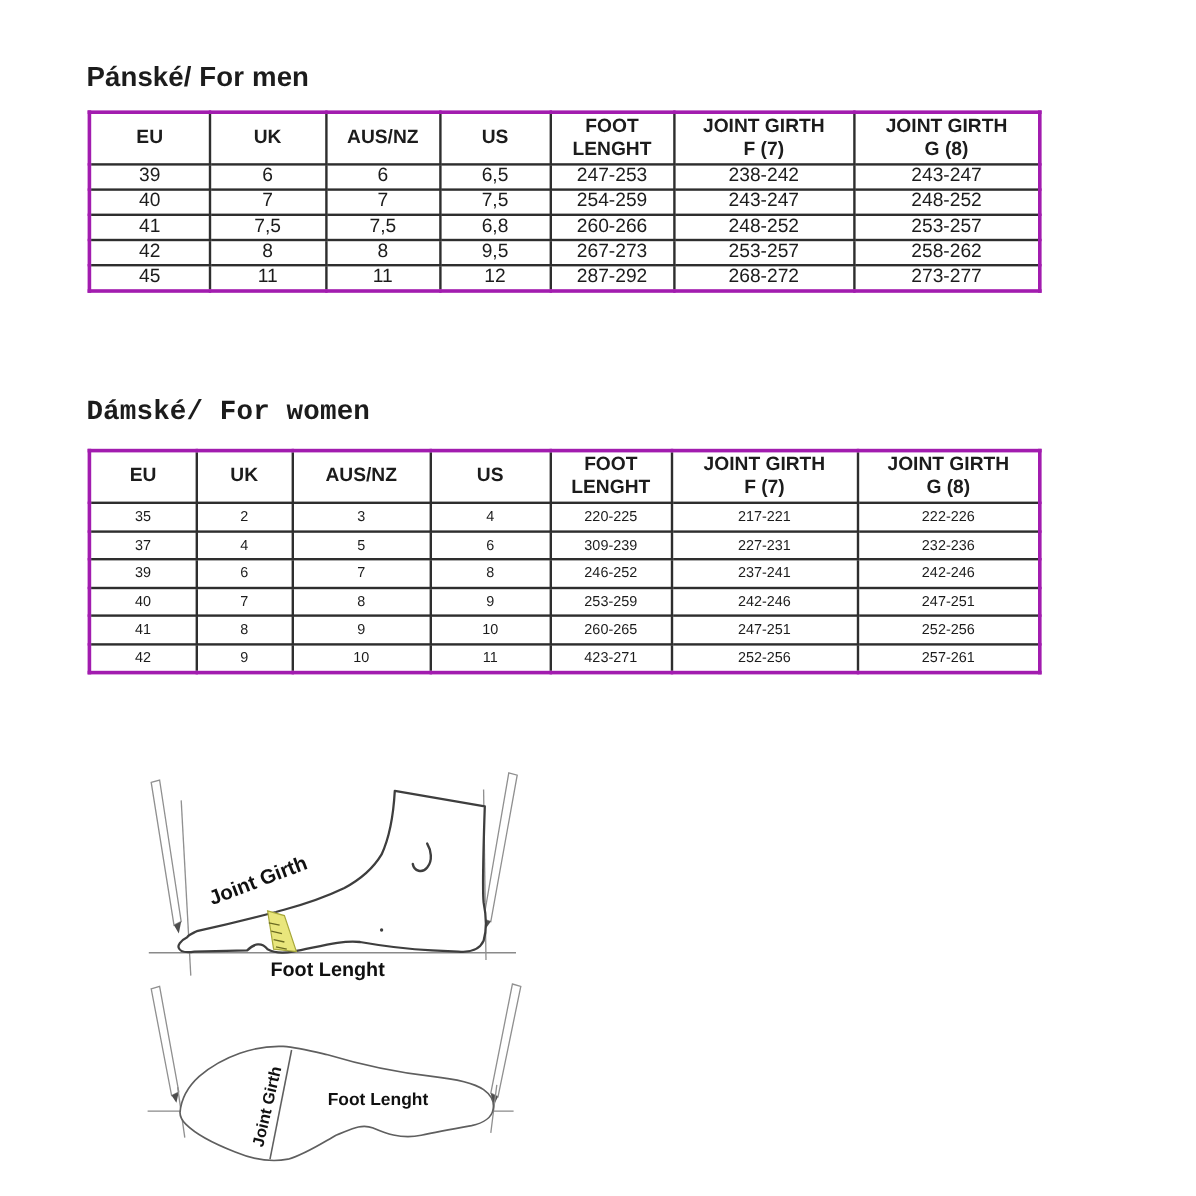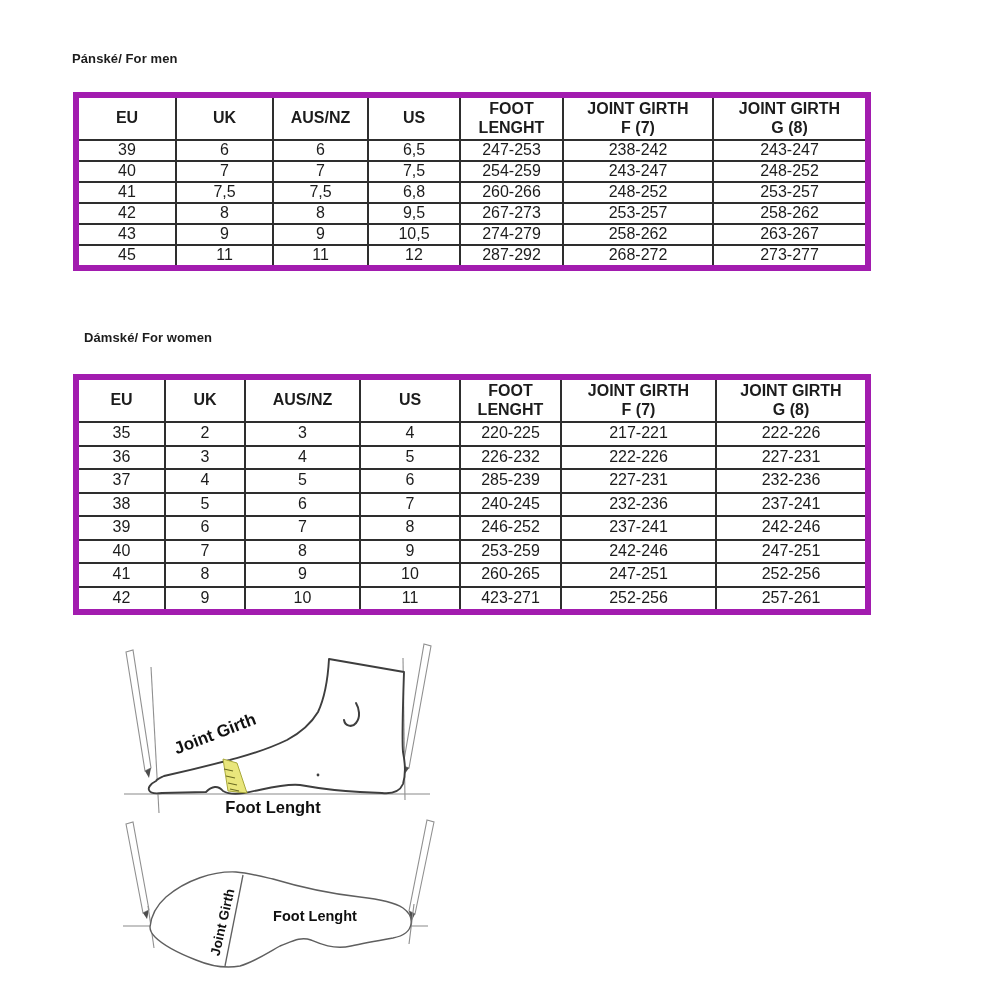--- a/index.html
+++ b/index.html
@@ -1,36 +1,36 @@
 <!DOCTYPE html>
 <html><head>
 <meta charset="utf-8">
 <style>
   html,body { margin:0; padding:0; }
   body {
     width:997px; height:997px; background:#ffffff; position:relative;
     font-family:"Liberation Sans", sans-serif; color:#1c1c1c; overflow:hidden;
   }
-  .heading { position:absolute; font-weight:bold; font-size:13px; letter-spacing:0.1px; }
+  .heading { position:absolute; font-weight:bold; font-size:23px; letter-spacing:0.1px; }
   #men-heading   { left:72px; top:51px;  }
-  #women-heading { left:84px; top:330px; }
+  #women-heading { left:72px; top:330px;font-family:Liberation Mono, monospace; }
 
   table.size-table {
     position:absolute; width:792px; border-collapse:collapse; table-layout:fixed;
-    border:6px solid #a21caf;
+    border:3px solid #a21caf;
   }
   #men-table   { left:73px; top:92px; }
   #women-table { left:73px; top:374px; }
   .size-table th, .size-table td {
     border:2px solid #2e2e2e; text-align:center; vertical-align:middle; padding:0;
     overflow:hidden;
   }
   .size-table th { font-size:16px; font-weight:bold; white-space:pre-line; line-height:1.18; height:41px; }
   #men-table   td { font-size:16px; height:19px;   line-height:1.05; }
-  #women-table td { font-size:16px; height:21.5px; line-height:1.05; }
+  #women-table td { font-size:12px; height:21.5px; line-height:1.05; }
 
   .diagram { position:absolute; }
   #side-view-svg { left:112px; top:642px; }
   #sole-view-svg { left:108px; top:818px; }
   svg text { font-family:"Liberation Sans", sans-serif; font-weight:bold; fill:#101010; }
 </style>
 </head>
 <body>
 
 <div class="heading" id="men-heading">Pánské/ For men</div>
@@ -90,29 +90,20 @@
       <tr>
         <td>42</td>
         <td>8</td>
         <td>8</td>
         <td>9,5</td>
         <td>267-273</td>
         <td>253-257</td>
         <td>258-262</td>
       </tr>
       <tr>
-        <td>43</td>
-        <td>9</td>
-        <td>9</td>
-        <td>10,5</td>
-        <td>274-279</td>
-        <td>258-262</td>
-        <td>263-267</td>
-      </tr>
-      <tr>
         <td>45</td>
         <td>11</td>
         <td>11</td>
         <td>12</td>
         <td>287-292</td>
         <td>268-272</td>
         <td>273-277</td>
       </tr>
     </tbody>
 </table>
@@ -147,45 +138,27 @@
       <tr>
         <td>35</td>
         <td>2</td>
         <td>3</td>
         <td>4</td>
         <td>220-225</td>
         <td>217-221</td>
         <td>222-226</td>
       </tr>
       <tr>
-        <td>36</td>
-        <td>3</td>
-        <td>4</td>
-        <td>5</td>
-        <td>226-232</td>
-        <td>222-226</td>
-        <td>227-231</td>
-      </tr>
-      <tr>
         <td>37</td>
         <td>4</td>
         <td>5</td>
         <td>6</td>
-        <td>285-239</td>
+        <td>309-239</td>
         <td>227-231</td>
         <td>232-236</td>
-      </tr>
-      <tr>
-        <td>38</td>
-        <td>5</td>
-        <td>6</td>
-        <td>7</td>
-        <td>240-245</td>
-        <td>232-236</td>
-        <td>237-241</td>
       </tr>
       <tr>
         <td>39</td>
         <td>6</td>
         <td>7</td>
         <td>8</td>
         <td>246-252</td>
         <td>237-241</td>
         <td>242-246</td>
       </tr>

